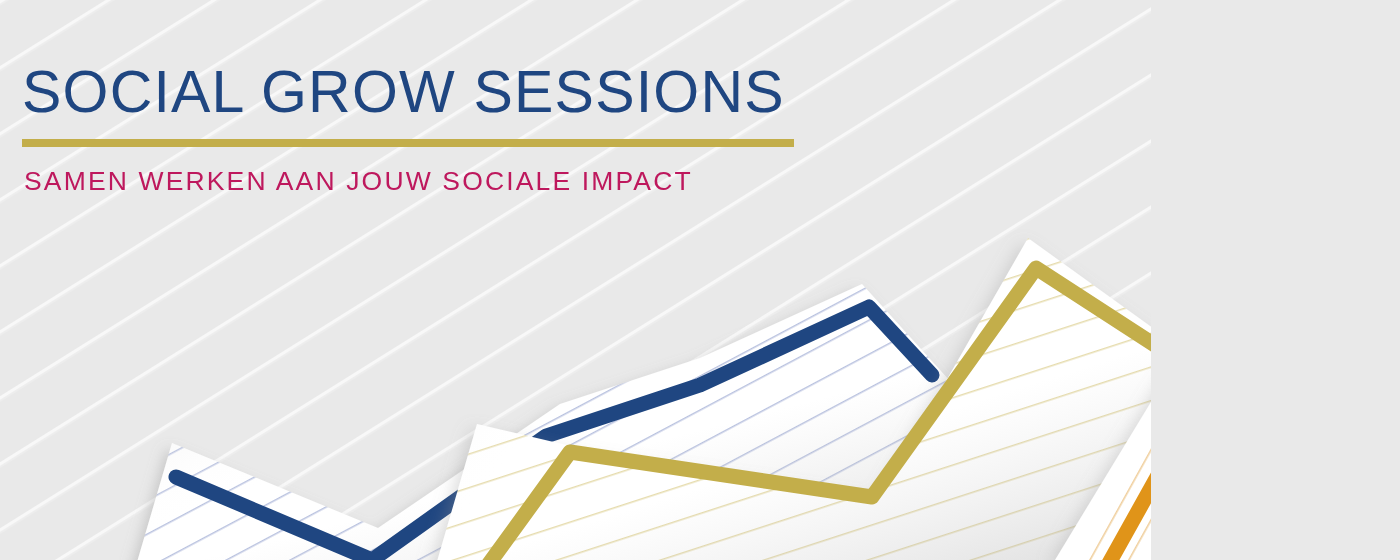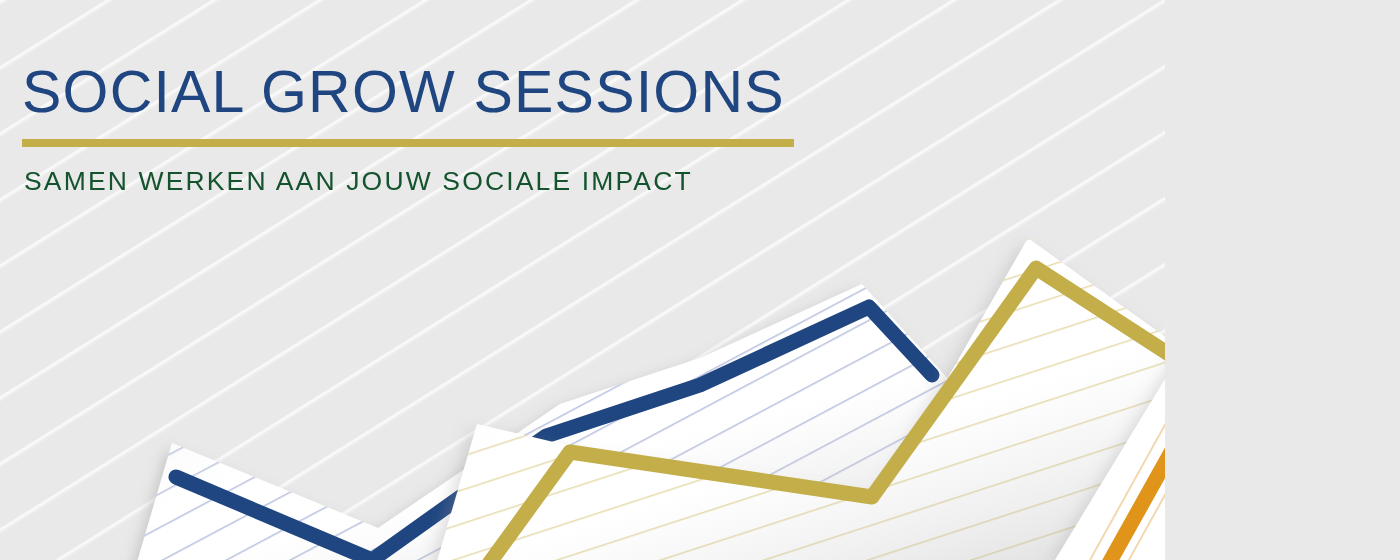--- a/index.html
+++ b/index.html
@@ -4,21 +4,20 @@
 <style>
   html,body{margin:0;padding:0;}
   body{
     width:1400px;height:560px;overflow:hidden;
     font-family:"Liberation Sans", sans-serif;
     background:#e9e9e9;
   }
   #banner{
     position:relative;width:1151px;height:560px;overflow:hidden;
     background:#e9e9e9;
-    padding-left:14px;
   }
   #bg-stripes{position:absolute;inset:0;}
   #art{position:absolute;inset:0;}
 
   
   #headline-block{
     position:absolute;left:22px;top:62px;width:790px;
     z-index:40;pointer-events:none;
   }
   #main-title{
@@ -37,21 +36,21 @@
     margin:17px 0 0 0;
     height:8px;width:772px;
     background:#c3ae4a;
   }
   #subtitle{
     margin:19px 0 0 2px;
     font-family:"Liberation Sans", sans-serif;
     font-size:26.5px;
     font-weight:400;
     letter-spacing:2.15px;
-    color:#14532d;
+    color:#be185d;
     white-space:nowrap;
   }
 </style>
 </head>
 <body>
 
 <div id="banner">
 
   <svg id="bg-stripes" width="1400" height="560" viewBox="0 0 1400 560">
     <defs>

